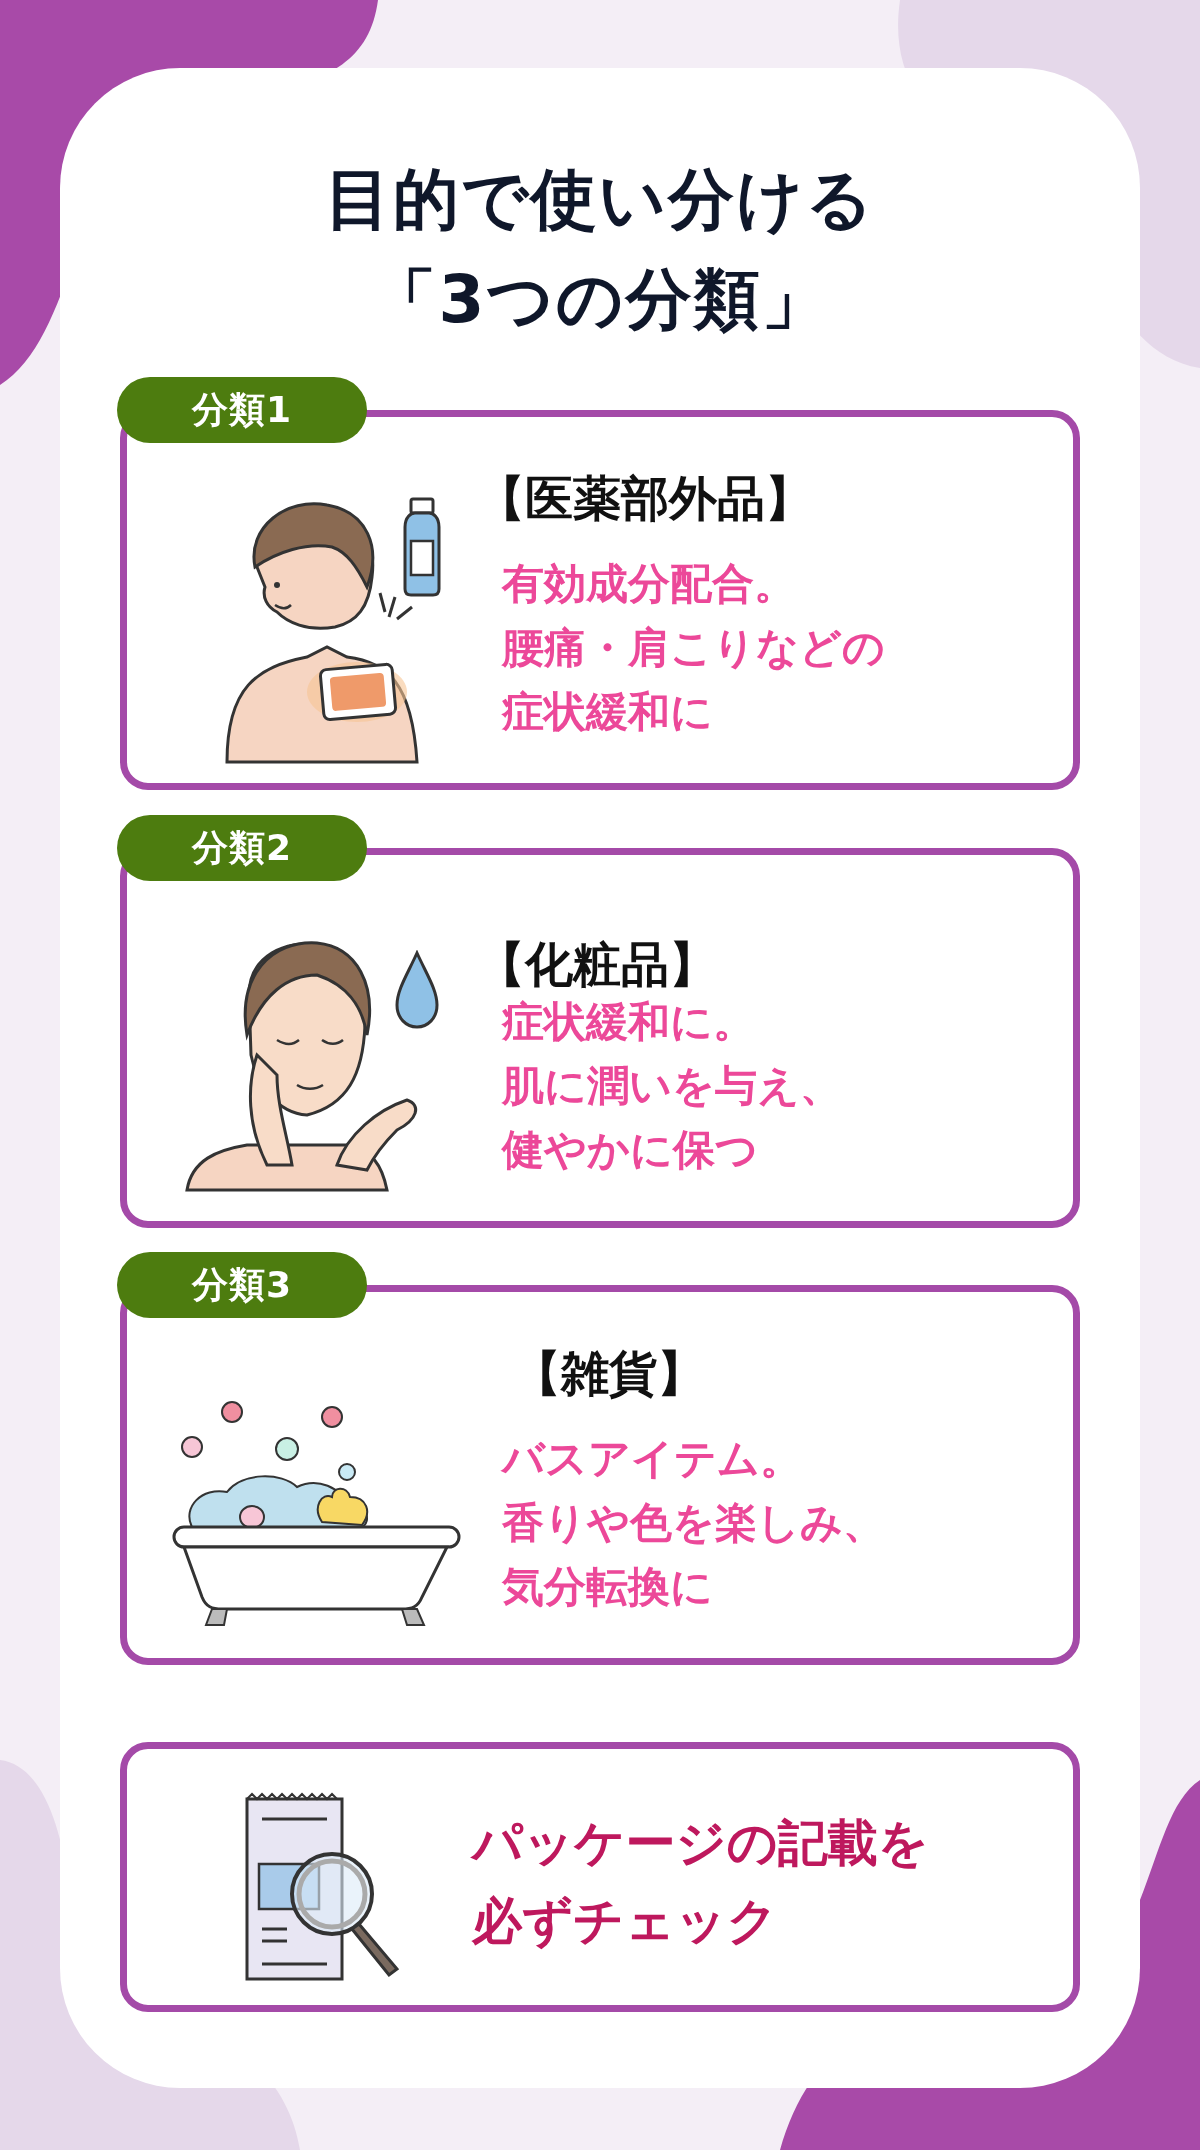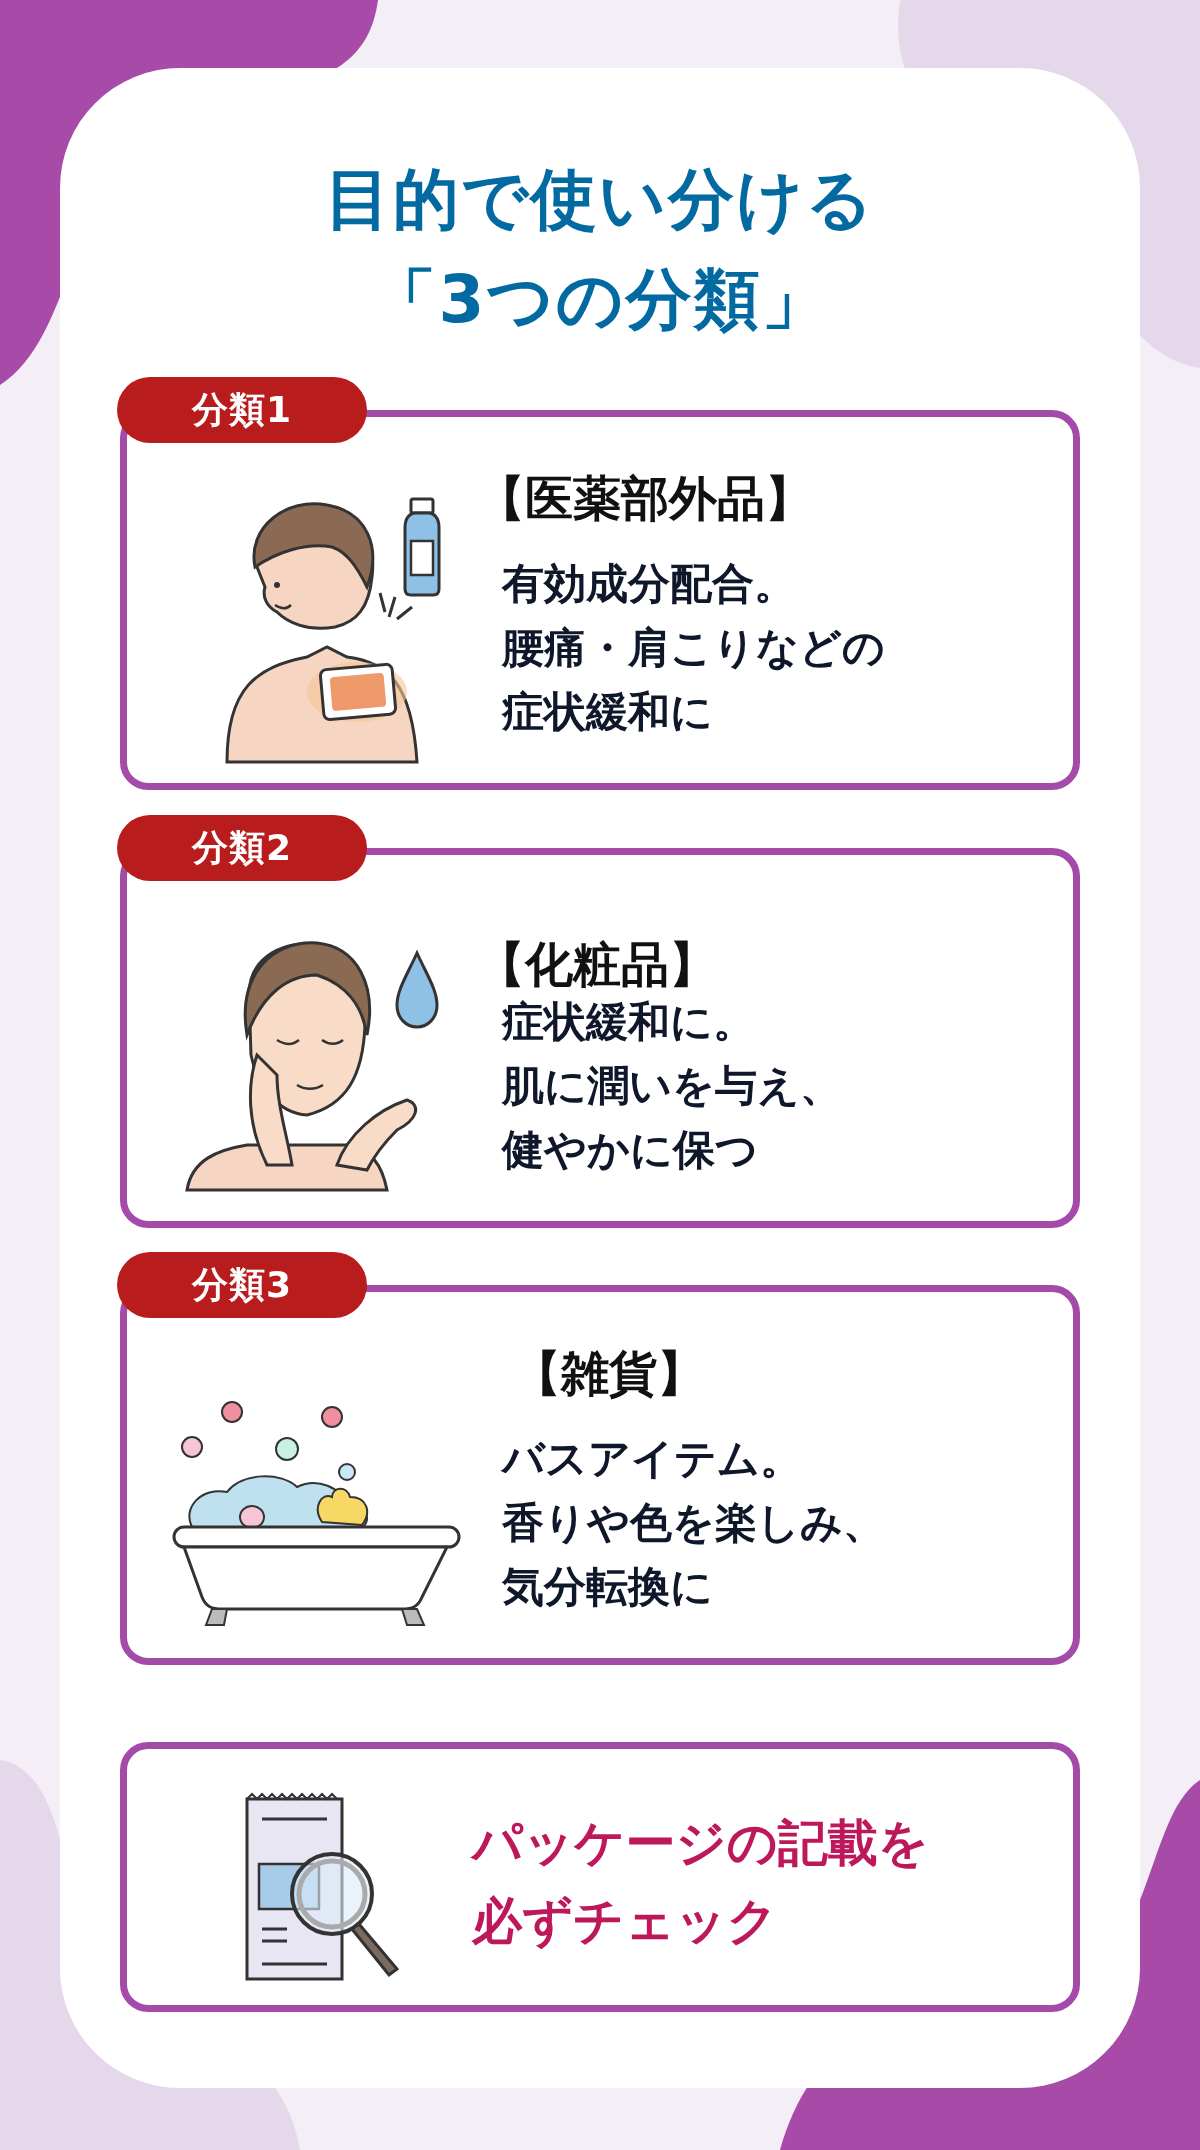--- a/index.html
+++ b/index.html
@@ -18,33 +18,33 @@
     background: #ffffff;
     border-radius: 120px;
   }
   .title {
     position: absolute;
     left: 0; top: 150px; width: 1200px;
     text-align: center;
     font-weight: bold;
     font-size: 66px;
     line-height: 100px;
-    color: #0369a1;
+    color: #0f172a;
     letter-spacing: 2px;
   }
   .card {
     position: absolute;
     left: 120px; width: 960px;
     border: 7px solid #a44aa8;
     border-radius: 28px;
     background: #fff;
   }
   .tag {
     position: absolute;
-    background: #b91c1c;
+    background: #4d7c0f;
     color: #fff;
     font-weight: bold;
     font-size: 36px;
     border-radius: 36px;
     height: 66px; line-height: 66px;
     text-align: center;
     letter-spacing: 1px;
   }
   .card-title {
     position: absolute;
@@ -52,21 +52,21 @@
     font-weight: bold;
     font-size: 48px;
     color: #111;
   }
   .card-body {
     position: absolute;
     left: 375px;
     font-weight: bold;
     font-size: 42px;
     line-height: 64px;
-    color: #0f172a;
+    color: #ec4899;
     white-space: pre-line;
   }
   .illus { position: absolute; }
   .point-text {
     position: absolute;
     left: 345px; top: 100px;
     font-weight: bold;
     font-size: 50px;
     line-height: 78px;
     color: #be185d;

